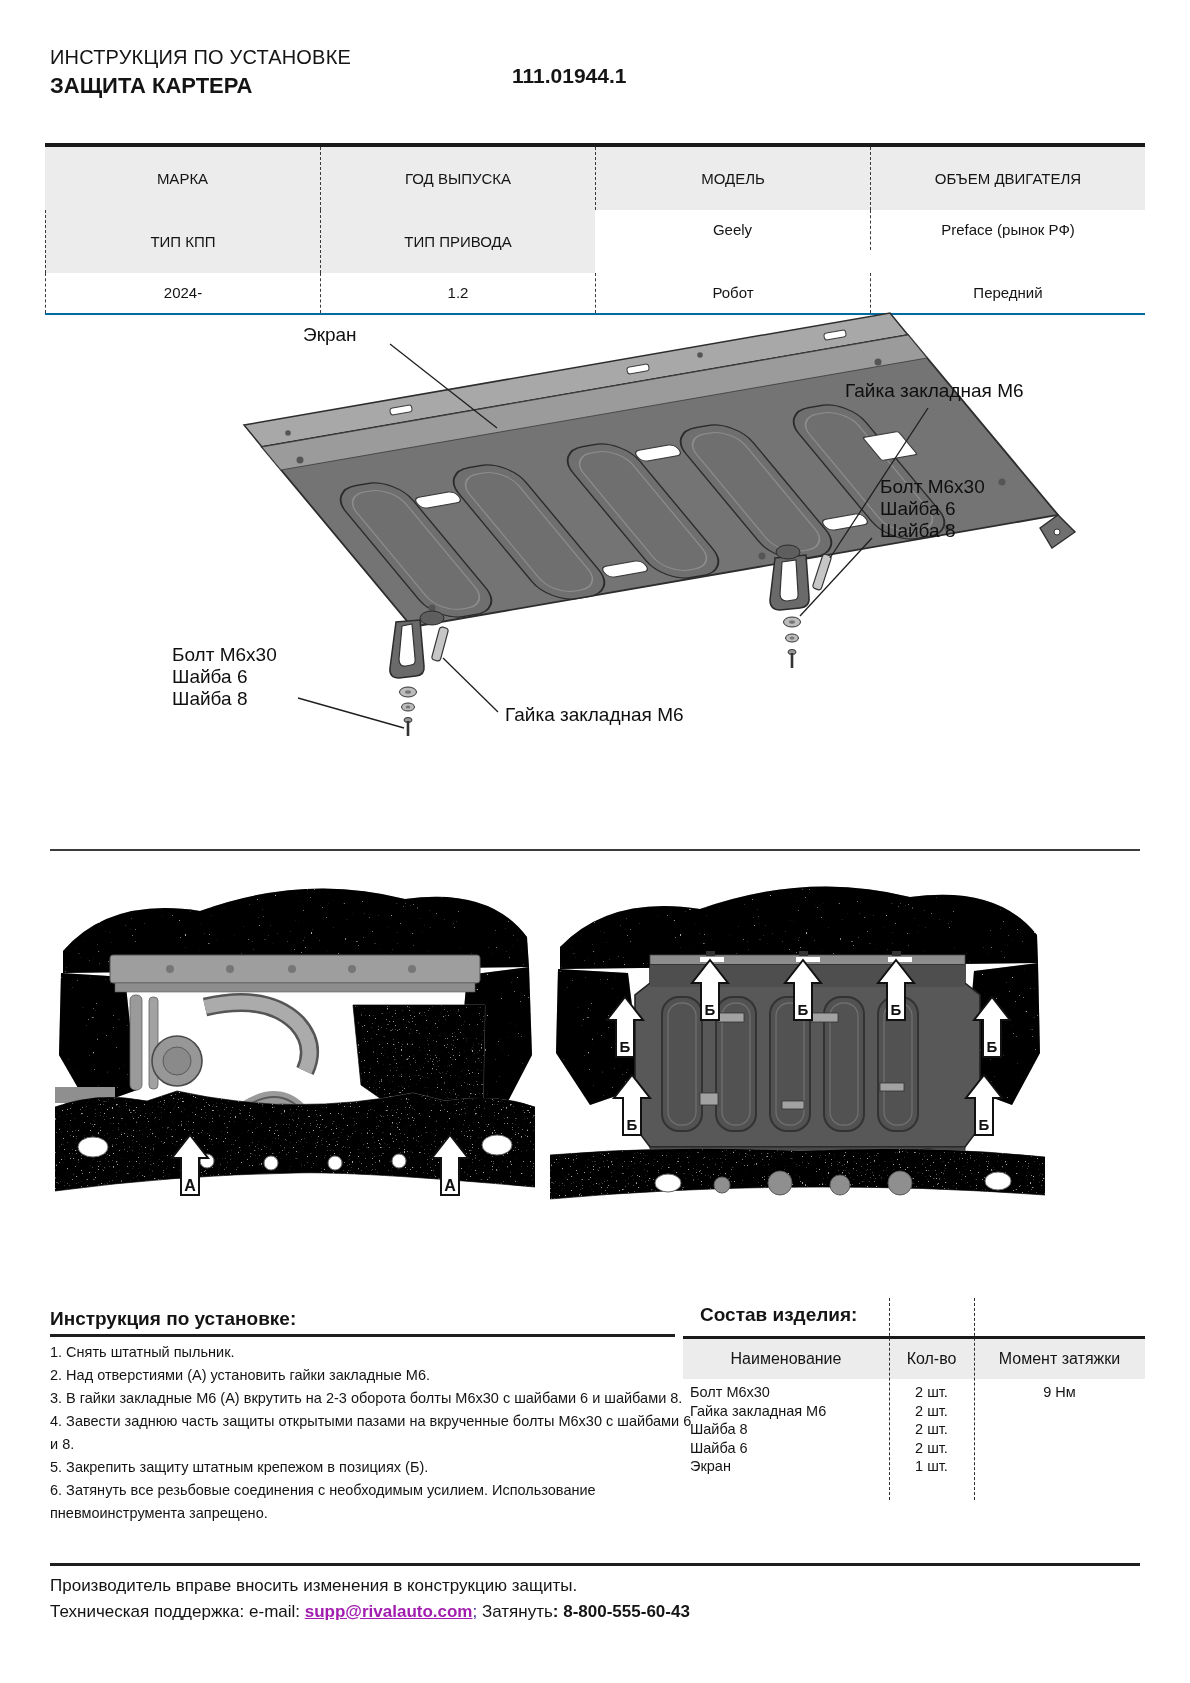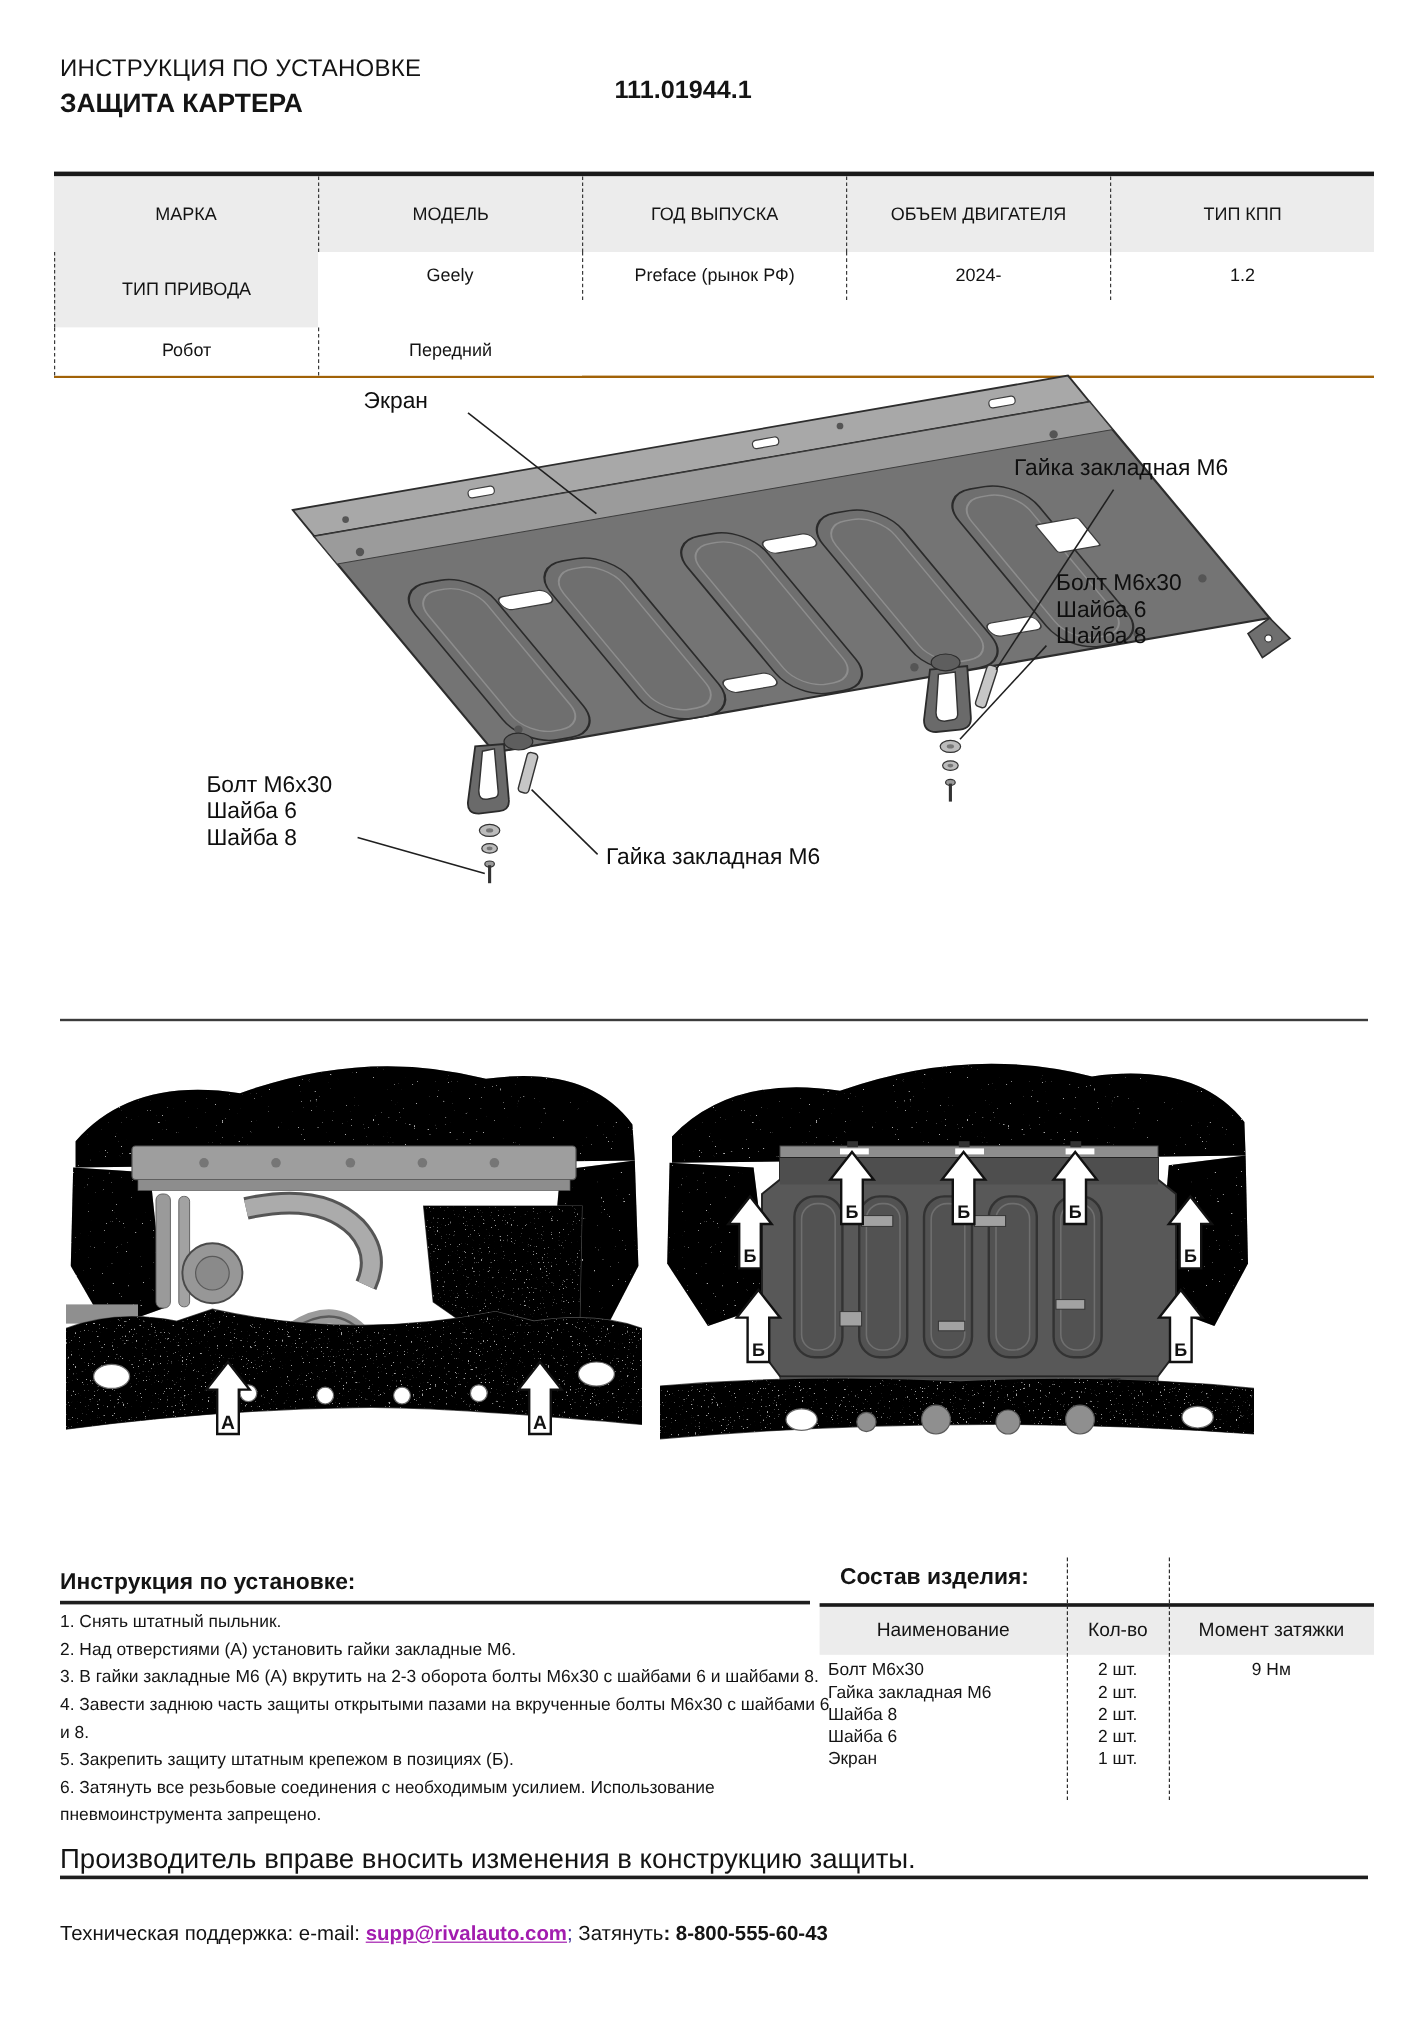--- a/index.html
+++ b/index.html
@@ -5,22 +5,22 @@
   html,body{margin:0;padding:0;background:#fff;}
   .page{position:relative;width:1190px;height:1683px;background:#fff;overflow:hidden;
         font-family:"Liberation Sans",sans-serif;color:#141414;}
   
   .hdr{position:absolute;left:50px;top:46px;}
   .hdr .l1{font-size:20px;letter-spacing:.2px;}
   .hdr .l2{font-size:22px;font-weight:bold;margin-top:4px;}
   .partno{position:absolute;left:512px;top:64px;font-size:21px;font-weight:bold;}
   
   .vtable{position:absolute;left:45px;top:143px;width:1100px;
-          border-top:4px solid #1a1a1a;border-bottom:2px solid #a16207;
-          display:grid;grid-template-columns:repeat(5,1fr);}
+          border-top:4px solid #1a1a1a;border-bottom:2px solid #0369a1;
+          display:grid;grid-template-columns:repeat(4,1fr);}
   .vtable .c{display:flex;align-items:center;justify-content:center;text-align:center;
              font-size:15px;line-height:1.3;padding:0 8px;box-sizing:border-box;}
   .vtable .h{background:#ececec;height:63px;}
   .vtable .d{height:40px;background:#fff;text-align:center;}
   .vtable .bl{border-left:1px dashed #3a3a3a;}
   
   .draw{position:absolute;left:0;top:300px;width:1190px;height:470px;}
   .dl{position:absolute;font-size:19px;color:#0f0f0f;white-space:nowrap;line-height:22px;}
   
   .rule1{position:absolute;left:50px;top:849px;width:1090px;height:2px;background:#3c3c3c;}
@@ -39,41 +39,41 @@
                  border-top:3px solid #1a1a1a;height:40px;}
   .ptable .phead div{display:flex;align-items:center;justify-content:center;font-size:16px;}
   .prow{display:grid;grid-template-columns:206px 85px 171px;height:18.5px;align-items:center;}
   .prow .n{font-size:14.5px;padding-left:7px;}
   .prow .q,.prow .t{font-size:14.5px;text-align:center;}
   .prows{margin-top:4px;}
   .dashv{position:absolute;top:1298px;height:202px;width:0;border-left:1.6px dashed #2e2e2e;}
   .dashv.v1{left:889px;} .dashv.v2{left:974px;}
   
   .fRule{position:absolute;left:50px;top:1563px;width:1090px;height:3px;background:#1f1f1f;}
-  .f1{position:absolute;left:50px;top:1536px;font-size:23px;}
+  .f1{position:absolute;left:50px;top:1576px;font-size:17px;}
   .f2{position:absolute;left:50px;top:1602px;font-size:17px;}
   .f2 .mail{color:#a21caf;font-weight:bold;text-decoration:underline;cursor:pointer;}
   .f2 .semi{color:#3b2d94;}
   .f2 b{font-weight:bold;}
 </style>
 </head>
 <body>
 
 <div class="page">
 
   <div class="hdr">
     <div class="l1">ИНСТРУКЦИЯ ПО УСТАНОВКЕ</div>
     <div class="l2">ЗАЩИТА КАРТЕРА</div>
   </div>
   <div class="partno">111.01944.1</div>
 
   <div class="vtable">
     <div class="c h">МАРКА</div>
+    <div class="c h bl">ГОД ВЫПУСКА</div>
     <div class="c h bl">МОДЕЛЬ</div>
-    <div class="c h bl">ГОД ВЫПУСКА</div>
     <div class="c h bl">ОБЪЕМ ДВИГАТЕЛЯ</div>
     <div class="c h bl">ТИП КПП</div>
     <div class="c h bl">ТИП ПРИВОДА</div>
     <div class="c d">Geely</div>
     <div class="c d bl">Preface (рынок РФ)</div>
     <div class="c d bl">2024-</div>
     <div class="c d bl">1.2</div>
     <div class="c d bl">Робот</div>
     <div class="c d bl">Передний</div>
   </div>

